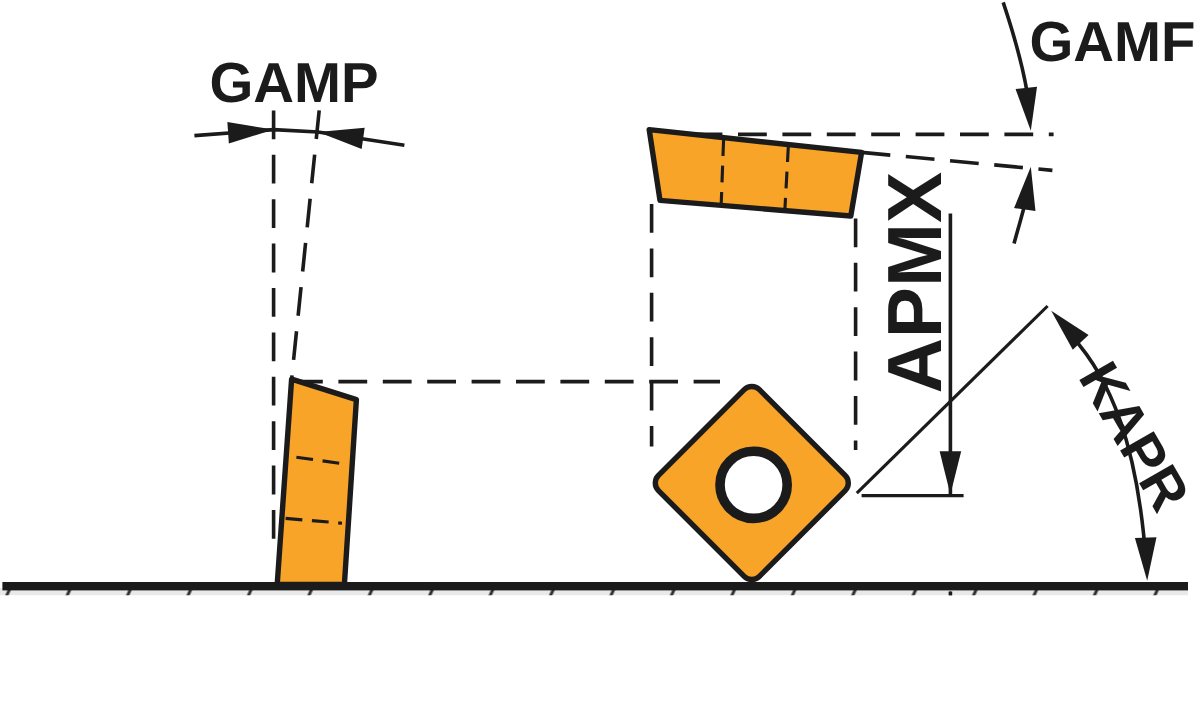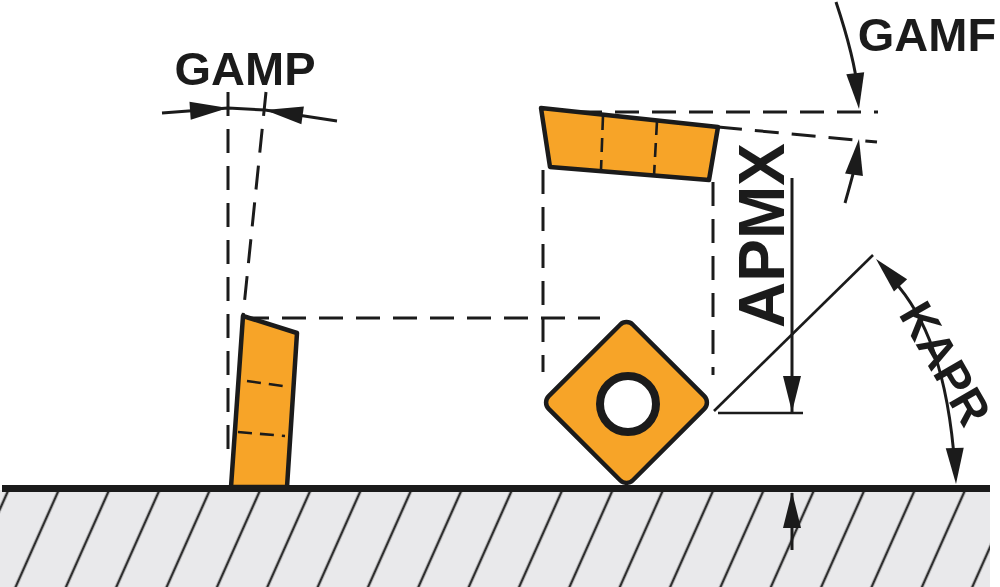--- a/index.html
+++ b/index.html
@@ -4,21 +4,21 @@
 <style>
   :root{
     --insert-fill:#F7A428;
     --line:#1b1b1b;
     --ground-fill:#e9e9eb;
     --hatch-line:#2e2e2e;
     --background:#ffffff;
   }
   html,body{margin:0;padding:0;background:var(--background);}
   .stage{
-    position:relative;width:1000px;height:587px;background:var(--background);
+    position:relative;width:1000px;height:496px;background:var(--background);
     font-family:"Liberation Sans", sans-serif;
     text-align:center;
   }
   svg{display:block;}
   .label{
     fill:var(--line);
     font-family:"Liberation Sans","DejaVu Sans",sans-serif;
     font-weight:bold;
   }
   .insert{fill:var(--insert-fill);stroke:var(--line);stroke-width:4.5;stroke-linejoin:round;}

